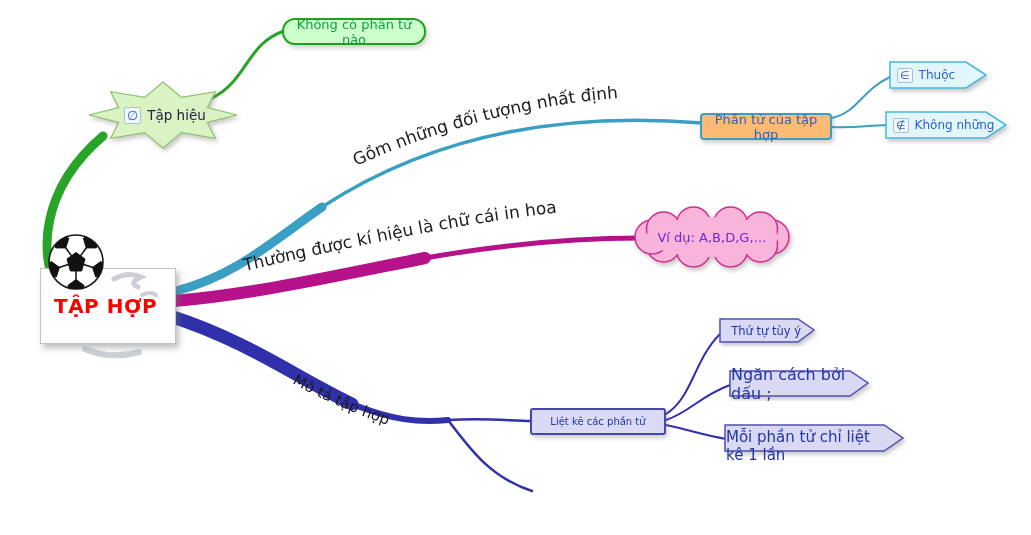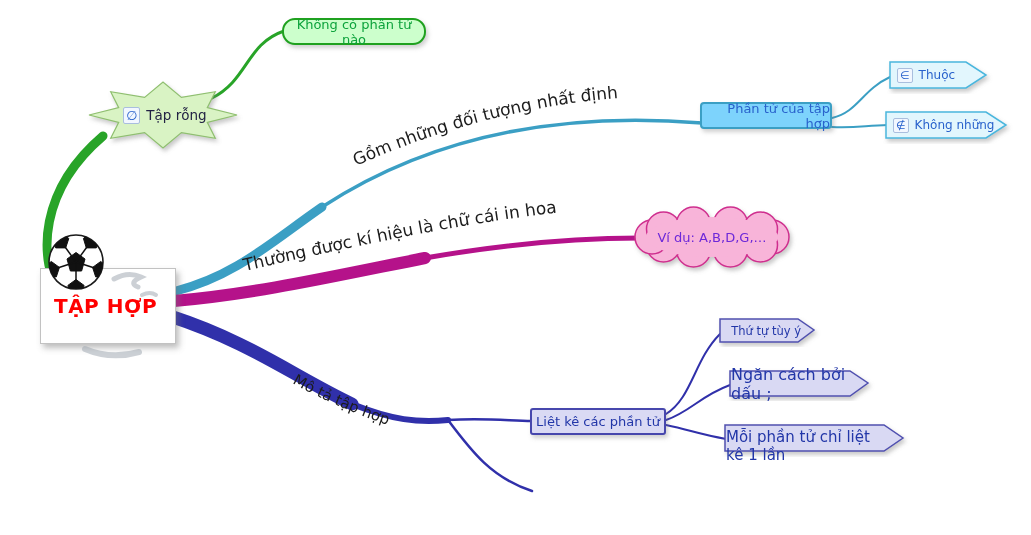--- a/index.html
+++ b/index.html
@@ -19,30 +19,29 @@
   }
 
   .green-box {
     left:282px; top:18px; width:144px; height:27px;
     background:#ccffcc; border:2px solid #1fa11f; border-radius:13px;
     color:#0da33c; font-size:13px;
     box-shadow:2px 3px 4px rgba(120,120,120,.35);
   }
 
   .cyan-box {
-    left:700px; top:102px; width:132px; height:27px;
-    background:#7dd3fc; border:2px solid #3b9fc4; border-radius:4px;
+    left:700px; top:113px; width:132px; height:27px;
+    background:#fdba74; border:2px solid #3b9fc4; border-radius:4px;
     color:#2962cc; font-size:13px;
     box-shadow:2px 3px 4px rgba(120,120,120,.35);
-    text-align:right;
   }
 
   .navy-box {
     background:#dadaf4; border:2px solid #4747ad; border-radius:3px;
-    color:#2236a8; font-size:13px;
+    color:#2236a8; font-size:10px;
     box-shadow:2px 3px 4px rgba(120,120,120,.35);
   }
   .navy-box.listing { left:530px; top:408px; width:136px; height:27px; }
   .navy-box.charact { left:530px; top:478px; width:127px; height:27px; }
 
   .ov { position:absolute; z-index:2; display:flex; align-items:center; justify-content:center; background:transparent; }
   .ov.left { justify-content:flex-start; padding-left:7px; }
 
   .starburst-label { left:107px; top:101px; width:116px; height:28px; font-size:13.5px; color:#222244; }
   .cloud-label { left:644px; top:224px; width:136px; height:27px; color:#6d28d9; font-size:13px; }
@@ -140,21 +139,21 @@
   <div class="node center-node">
     <span>TẬP HỢP</span>
   </div>
 
   <div class="node green-box">
     <span>Không có phần tử nào</span>
   </div>
 
   <div class="ov starburst-label">
     <span class="sym">∅</span>
-    <span>Tập rỗng</span>
+    <span>Tập hiệu</span>
   </div>
 
   <div class="node cyan-box">
     <span>Phần tử của tập hợp</span>
   </div>
 
   <div class="ov left banner-thuoc">
     <span class="sym">∈</span>
     <span>Thuộc</span>
   </div>

